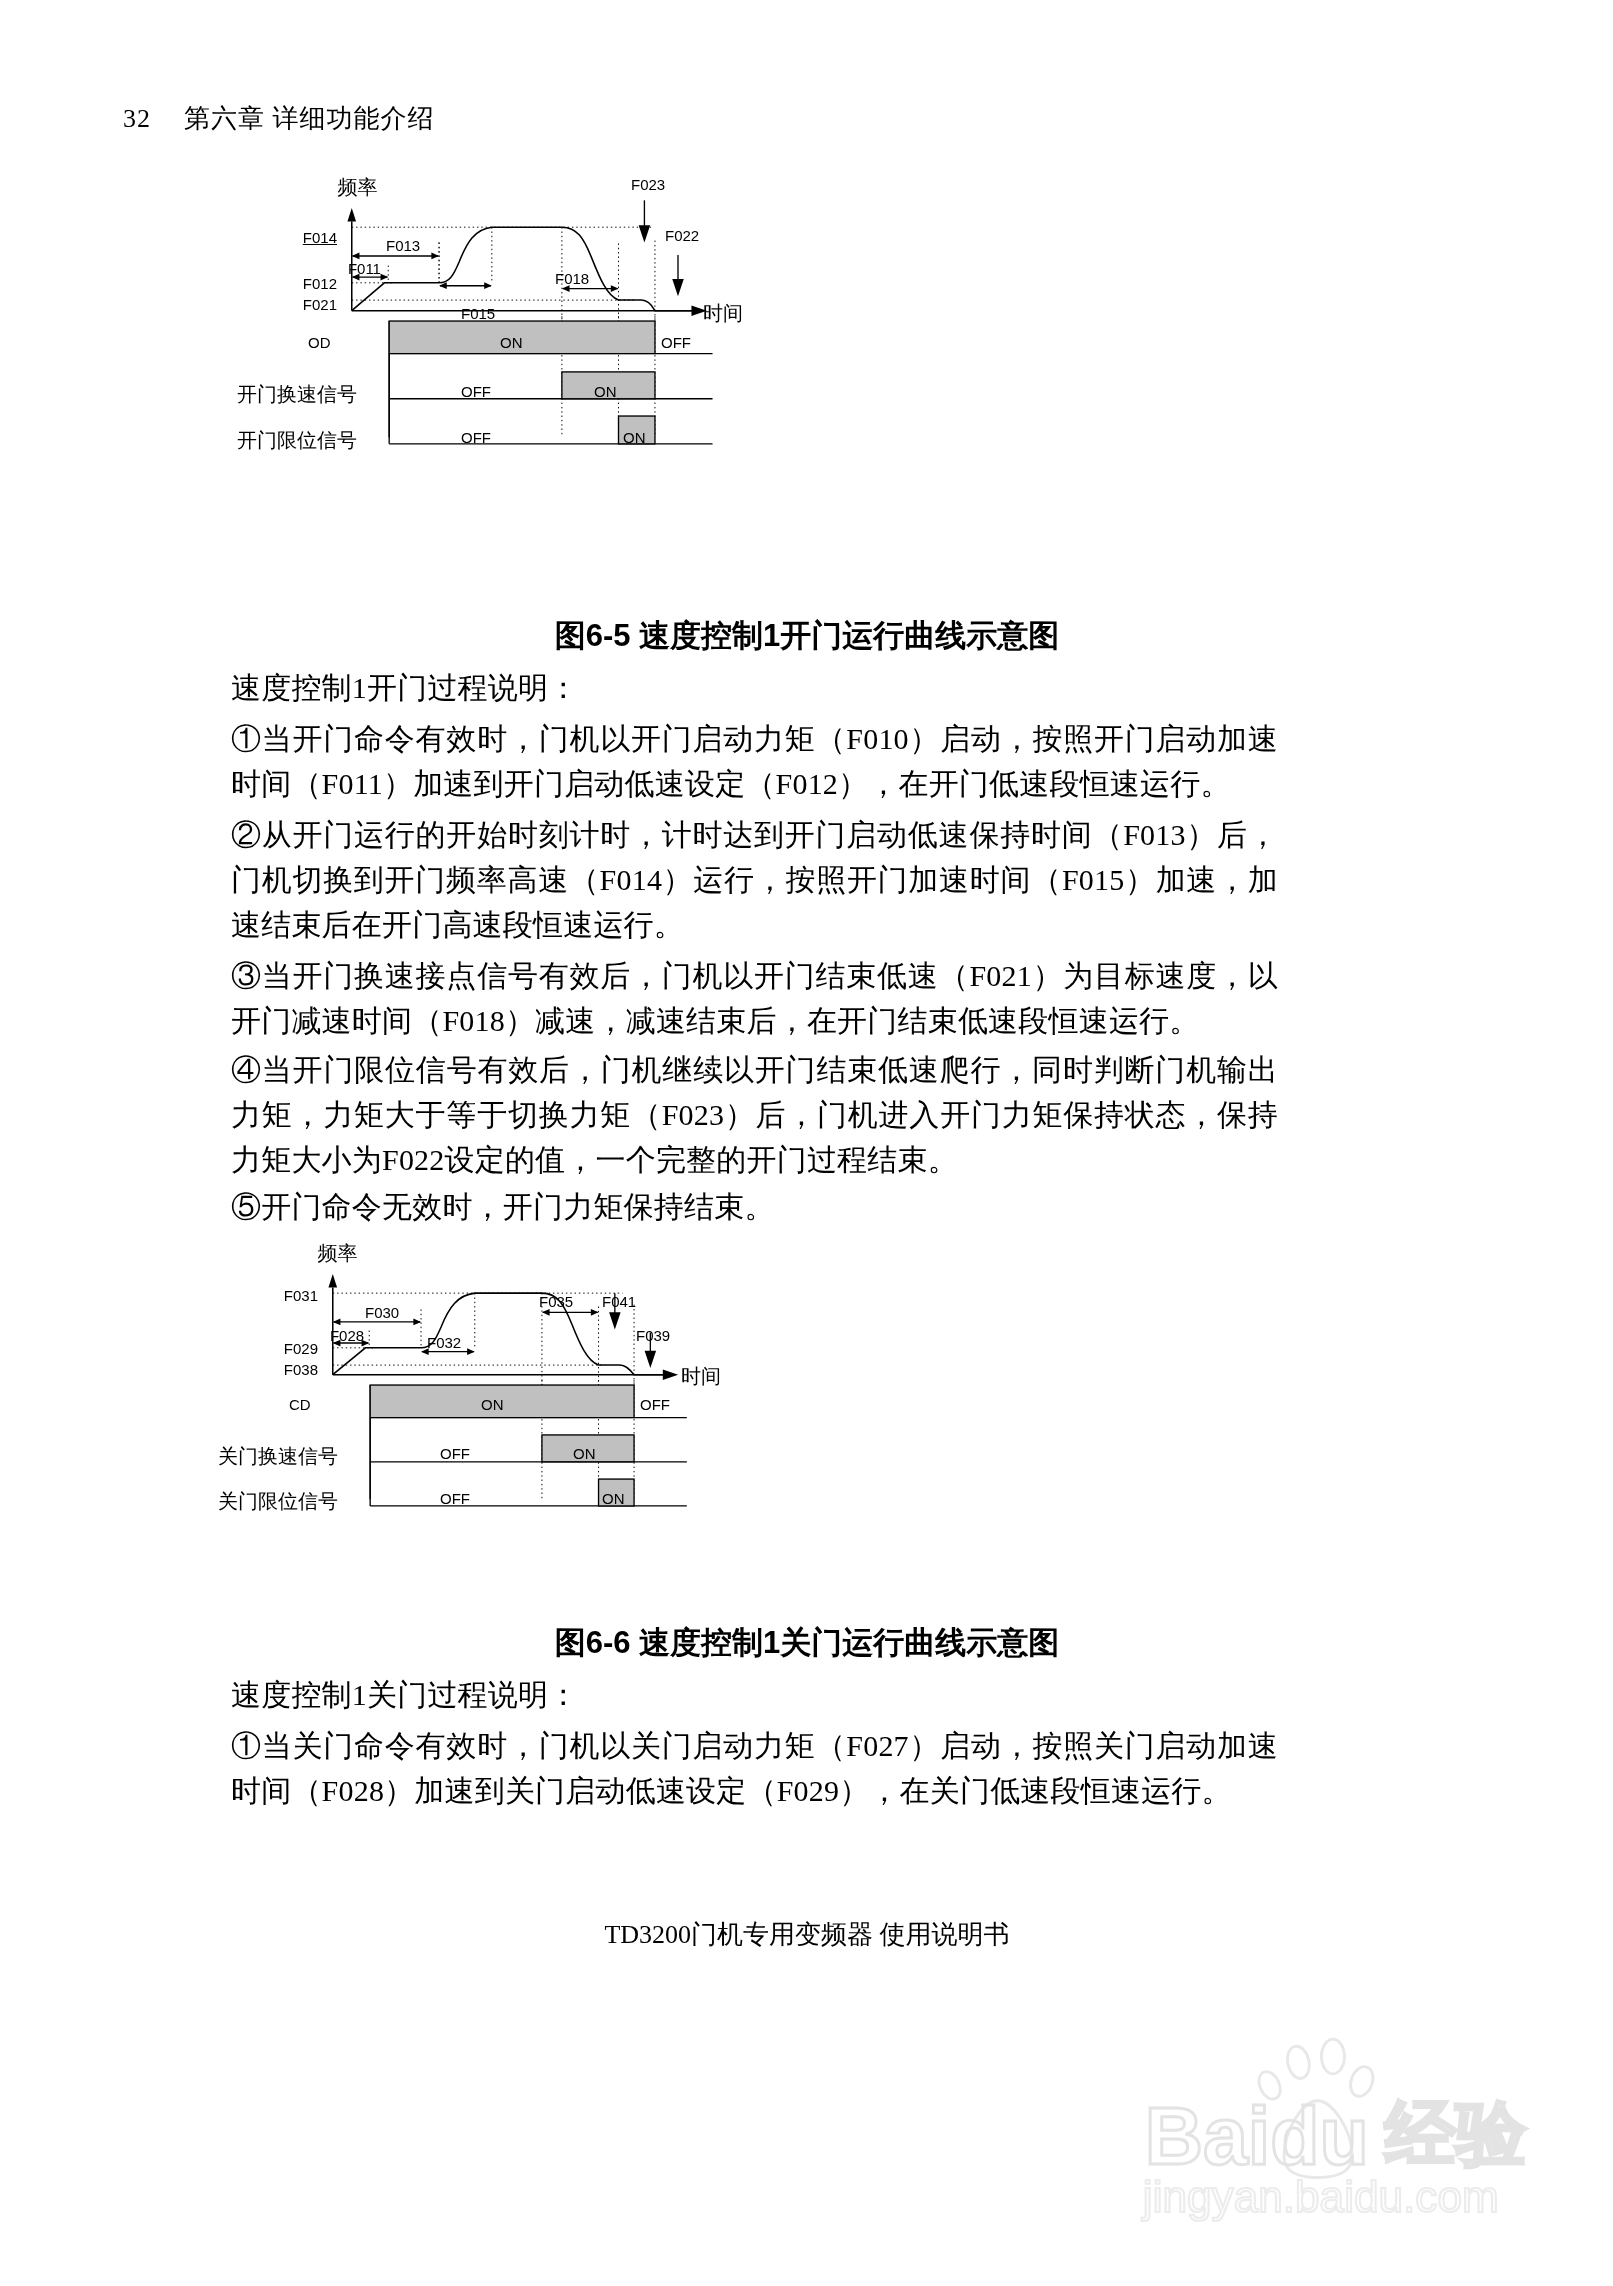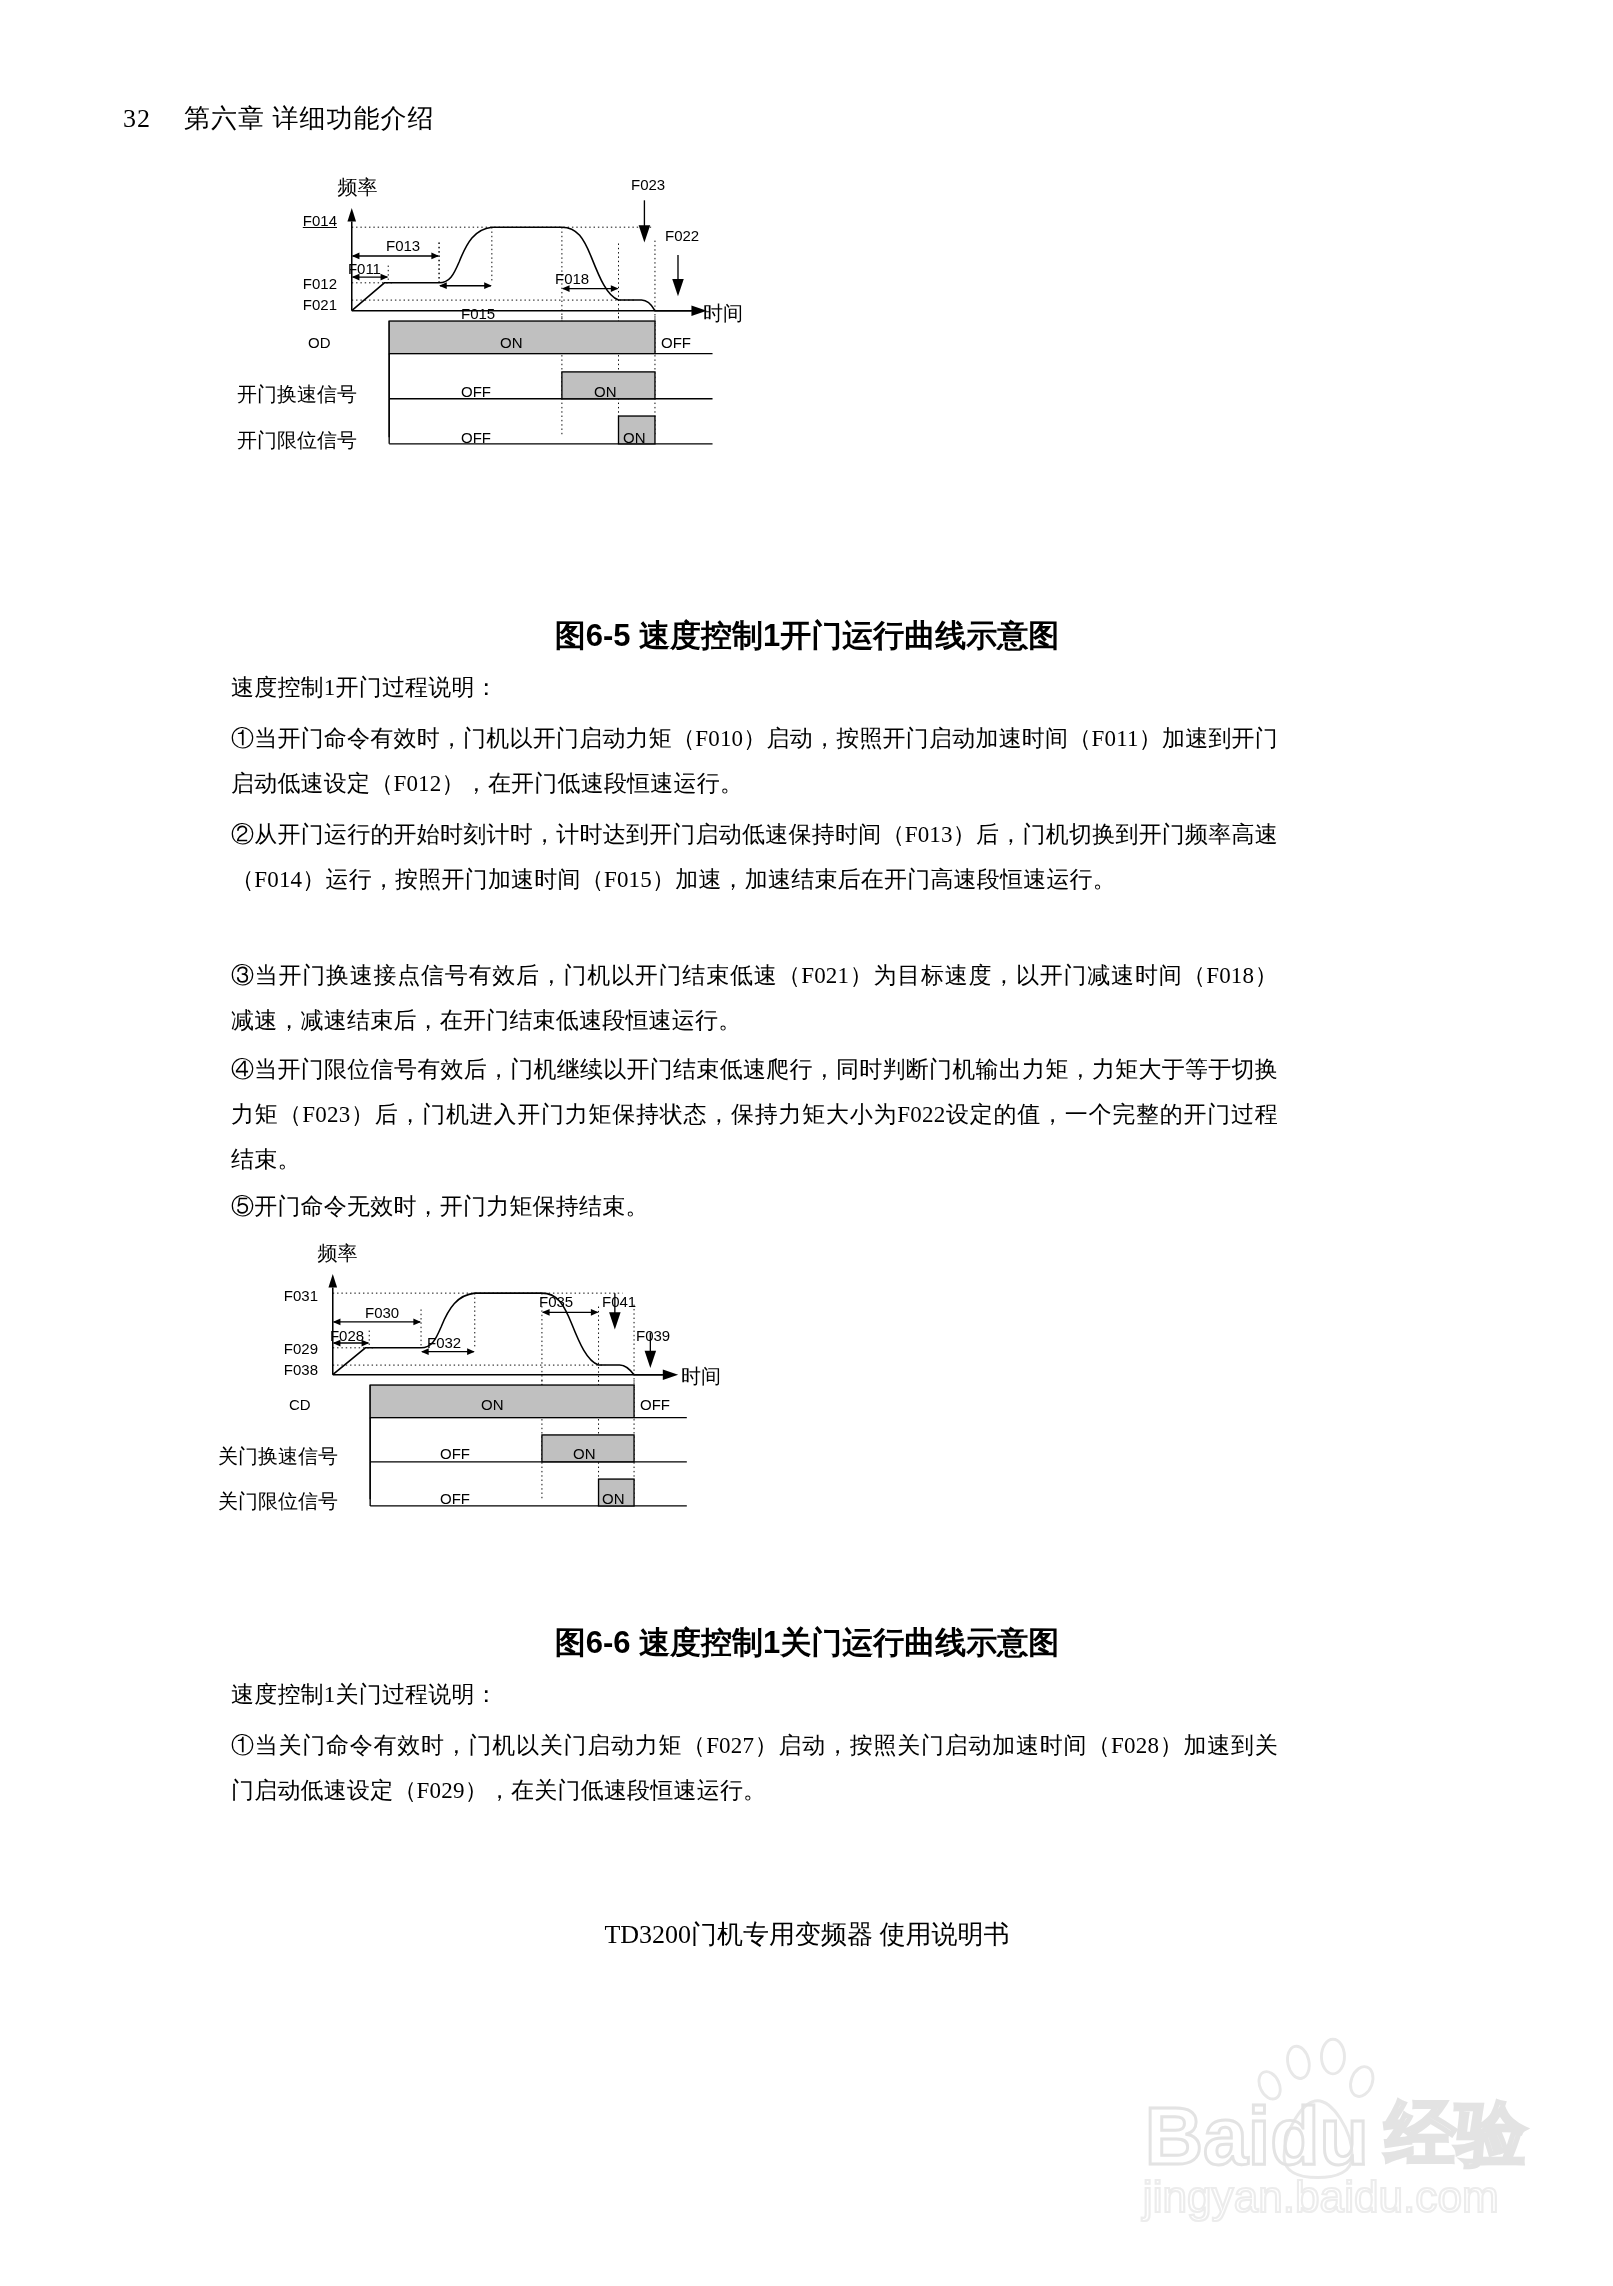--- a/index.html
+++ b/index.html
@@ -18,21 +18,21 @@
     position:absolute; left:123px; top:101px;
     font-family:"Liberation Serif", serif;
     font-size:26px; letter-spacing:1px; white-space:nowrap;
   }
   .header .pg { margin-right:33px; }
 
   
   .para {
     position:absolute;
     font-family:"Liberation Serif", serif;
-    font-size:23px;
+    font-size:30px;
     line-height:45px;
     width:1047px;
     text-align:justify;
     letter-spacing:0.2px;
   }
 
   
   .caption {
     position:absolute;
     font-family:"Liberation Sans", sans-serif;
@@ -92,21 +92,21 @@
   <div class="header">
     <span class="pg">32</span><span>第六章 详细功能介绍</span>
   </div>
 
   <div class="diagram" style="left:346px; top:183px; width:807px; height:428px;">
 
     <div class="dg-lbl cn" style="left:-8.6px; top:-5.8px;">频率</div>
 
     <div class="dg-lbl cn" style="left:357px; top:120px;">时间</div>
 
-    <div class="dg-lbl r" style="left:-69px; top:30px; width:60px;text-decoration:underline;">F014</div>
+    <div class="dg-lbl r" style="left:-69px; top:47px; width:60px;text-decoration:underline;">F014</div>
     <div class="dg-lbl r" style="left:-69px; top:93px; width:60px;">F012</div>
     <div class="dg-lbl r" style="left:-69px; top:114px; width:60px;">F021</div>
 
     <div class="dg-lbl" style="left:40px; top:55px;">F013</div>
     <div class="dg-lbl" style="left:1.9px; top:78px;">F011</div>
     <div class="dg-lbl" style="left:115px; top:86px;margin-top:37px;">F015</div>
     <div class="dg-lbl" style="left:209px; top:88px;">F018</div>
 
     <div class="dg-lbl" style="left:285px; top:-5.8px;">F023</div>
     <div class="dg-lbl" style="left:319px; top:45px;">F022</div>

